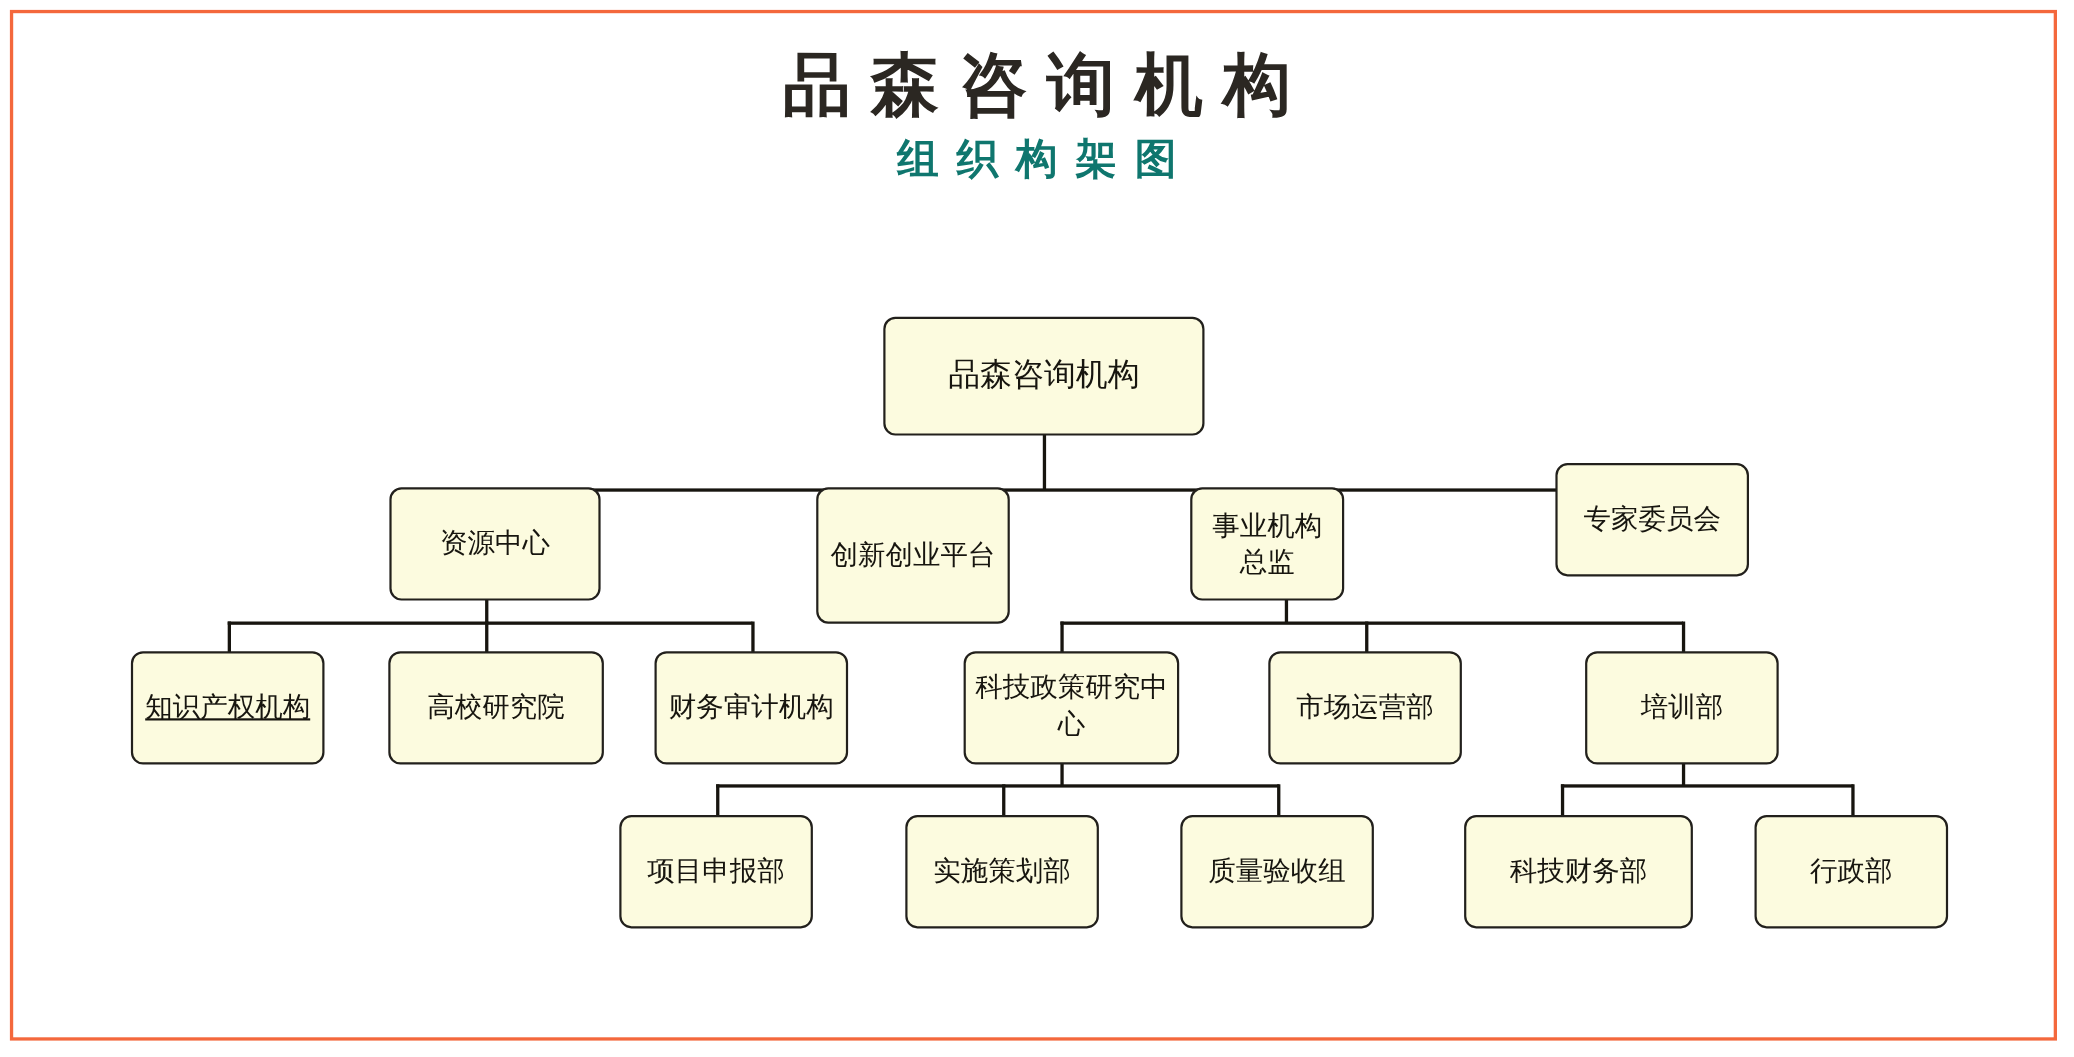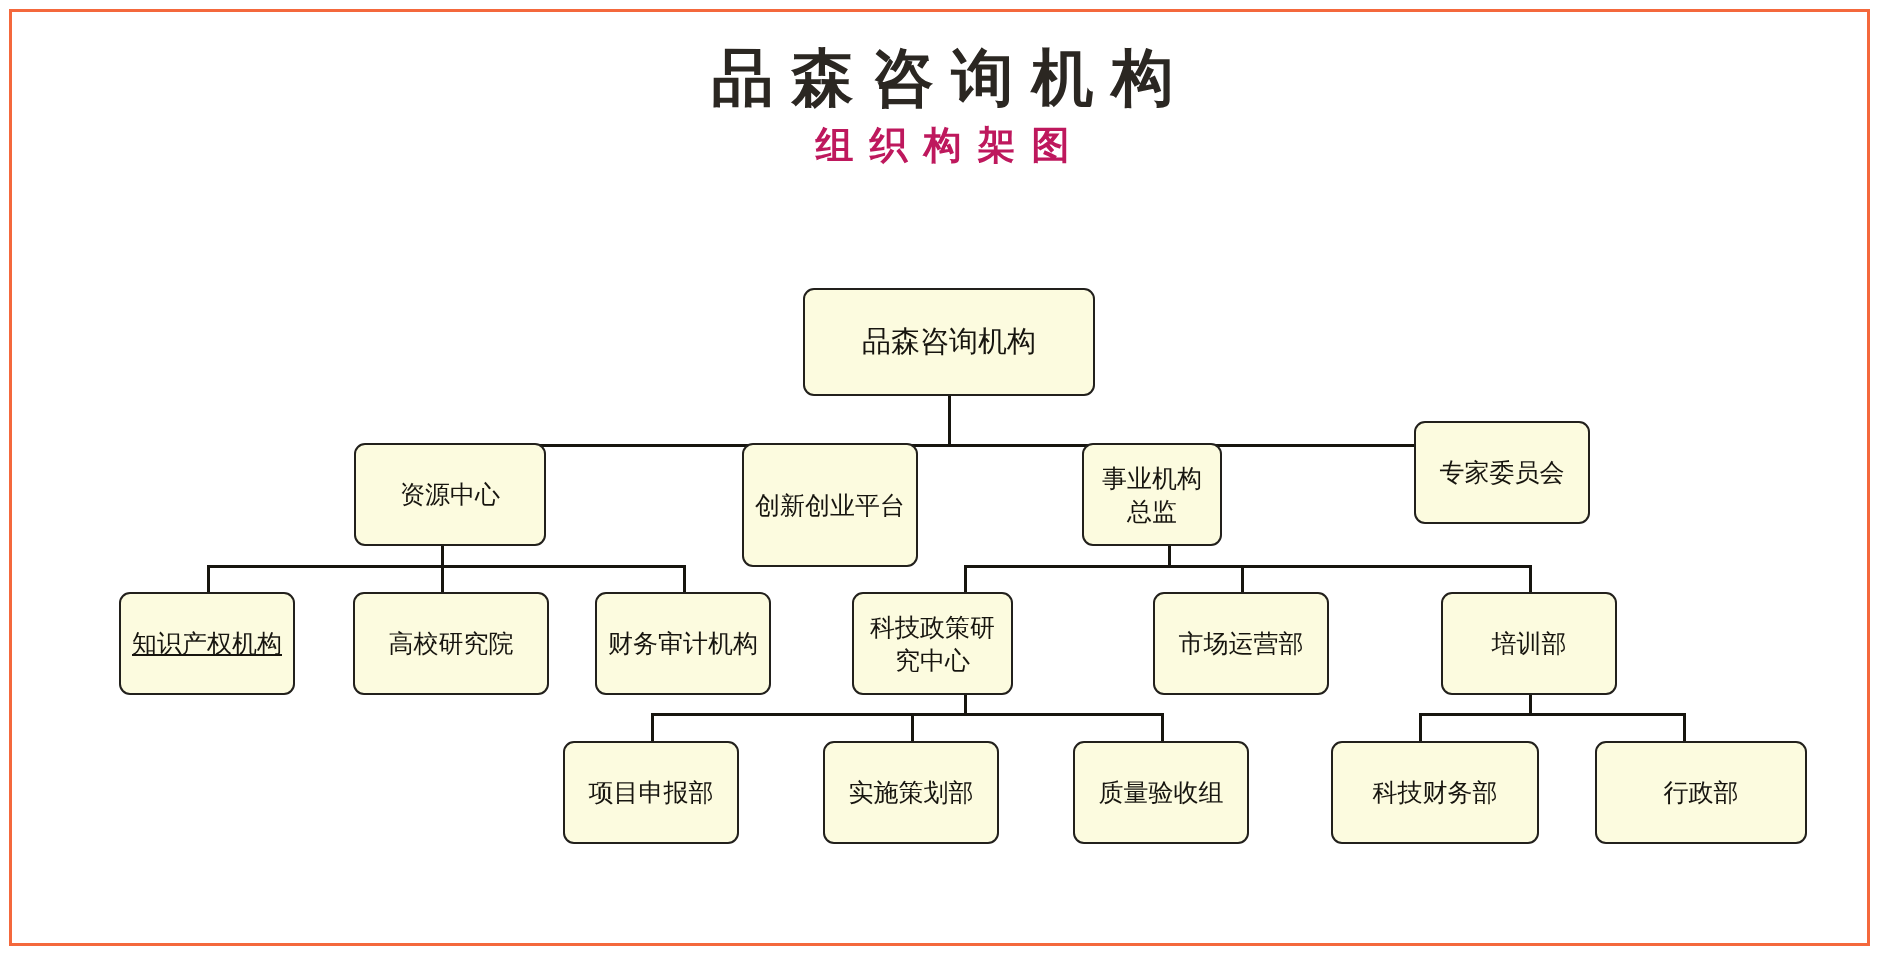--- a/index.html
+++ b/index.html
@@ -39,21 +39,21 @@
     font-weight: bold;
     letter-spacing: 18px;
     color: #2b2722;
     line-height: 1.1;
     text-indent: 18px;
   }
   #title-sub {
     font-size: 38px;
     font-weight: bold;
     letter-spacing: 16px;
-    color: #be185d;
+    color: #0f766e;
     line-height: 1.15;
     margin-top: 12px;
     text-indent: 16px;
   }
   .node {
     position: absolute;
     box-sizing: border-box;
     background: #fcfbdf;
     border: 2.5px solid #22201c;
     border-radius: 11px;
@@ -143,21 +143,21 @@
   </div>
 
   <div class="node" style="left:353px; top:592px; width:196px; height:103px;">
     <span>高校研究院</span>
   </div>
 
   <div class="node" style="left:595px; top:592px; width:176px; height:103px;">
     <span>财务审计机构</span>
   </div>
 
-  <div class="node" style="left:852px; top:592px; width:161px; height:103px;">
+  <div class="node" style="left:876px; top:592px; width:196px; height:103px;font-family:Liberation Mono, monospace;">
     <span>科技政策研究中心</span>
   </div>
 
   <div class="node" style="left:1153px; top:592px; width:176px; height:103px;">
     <span>市场运营部</span>
   </div>
 
   <div class="node" style="left:1441px; top:592px; width:176px; height:103px;">
     <span>培训部</span>
   </div>
@@ -171,17 +171,17 @@
   </div>
 
   <div class="node" style="left:1073px; top:741px; width:176px; height:103px;">
     <span>质量验收组</span>
   </div>
 
   <div class="node" style="left:1331px; top:741px; width:208px; height:103px;">
     <span>科技财务部</span>
   </div>
 
-  <div class="node" style="left:1595px; top:741px; width:212px; height:103px;">
+  <div class="node" style="left:1595px; top:741px; width:176px; height:103px;">
     <span>行政部</span>
   </div>
 
 </div>
 
 </body></html>

